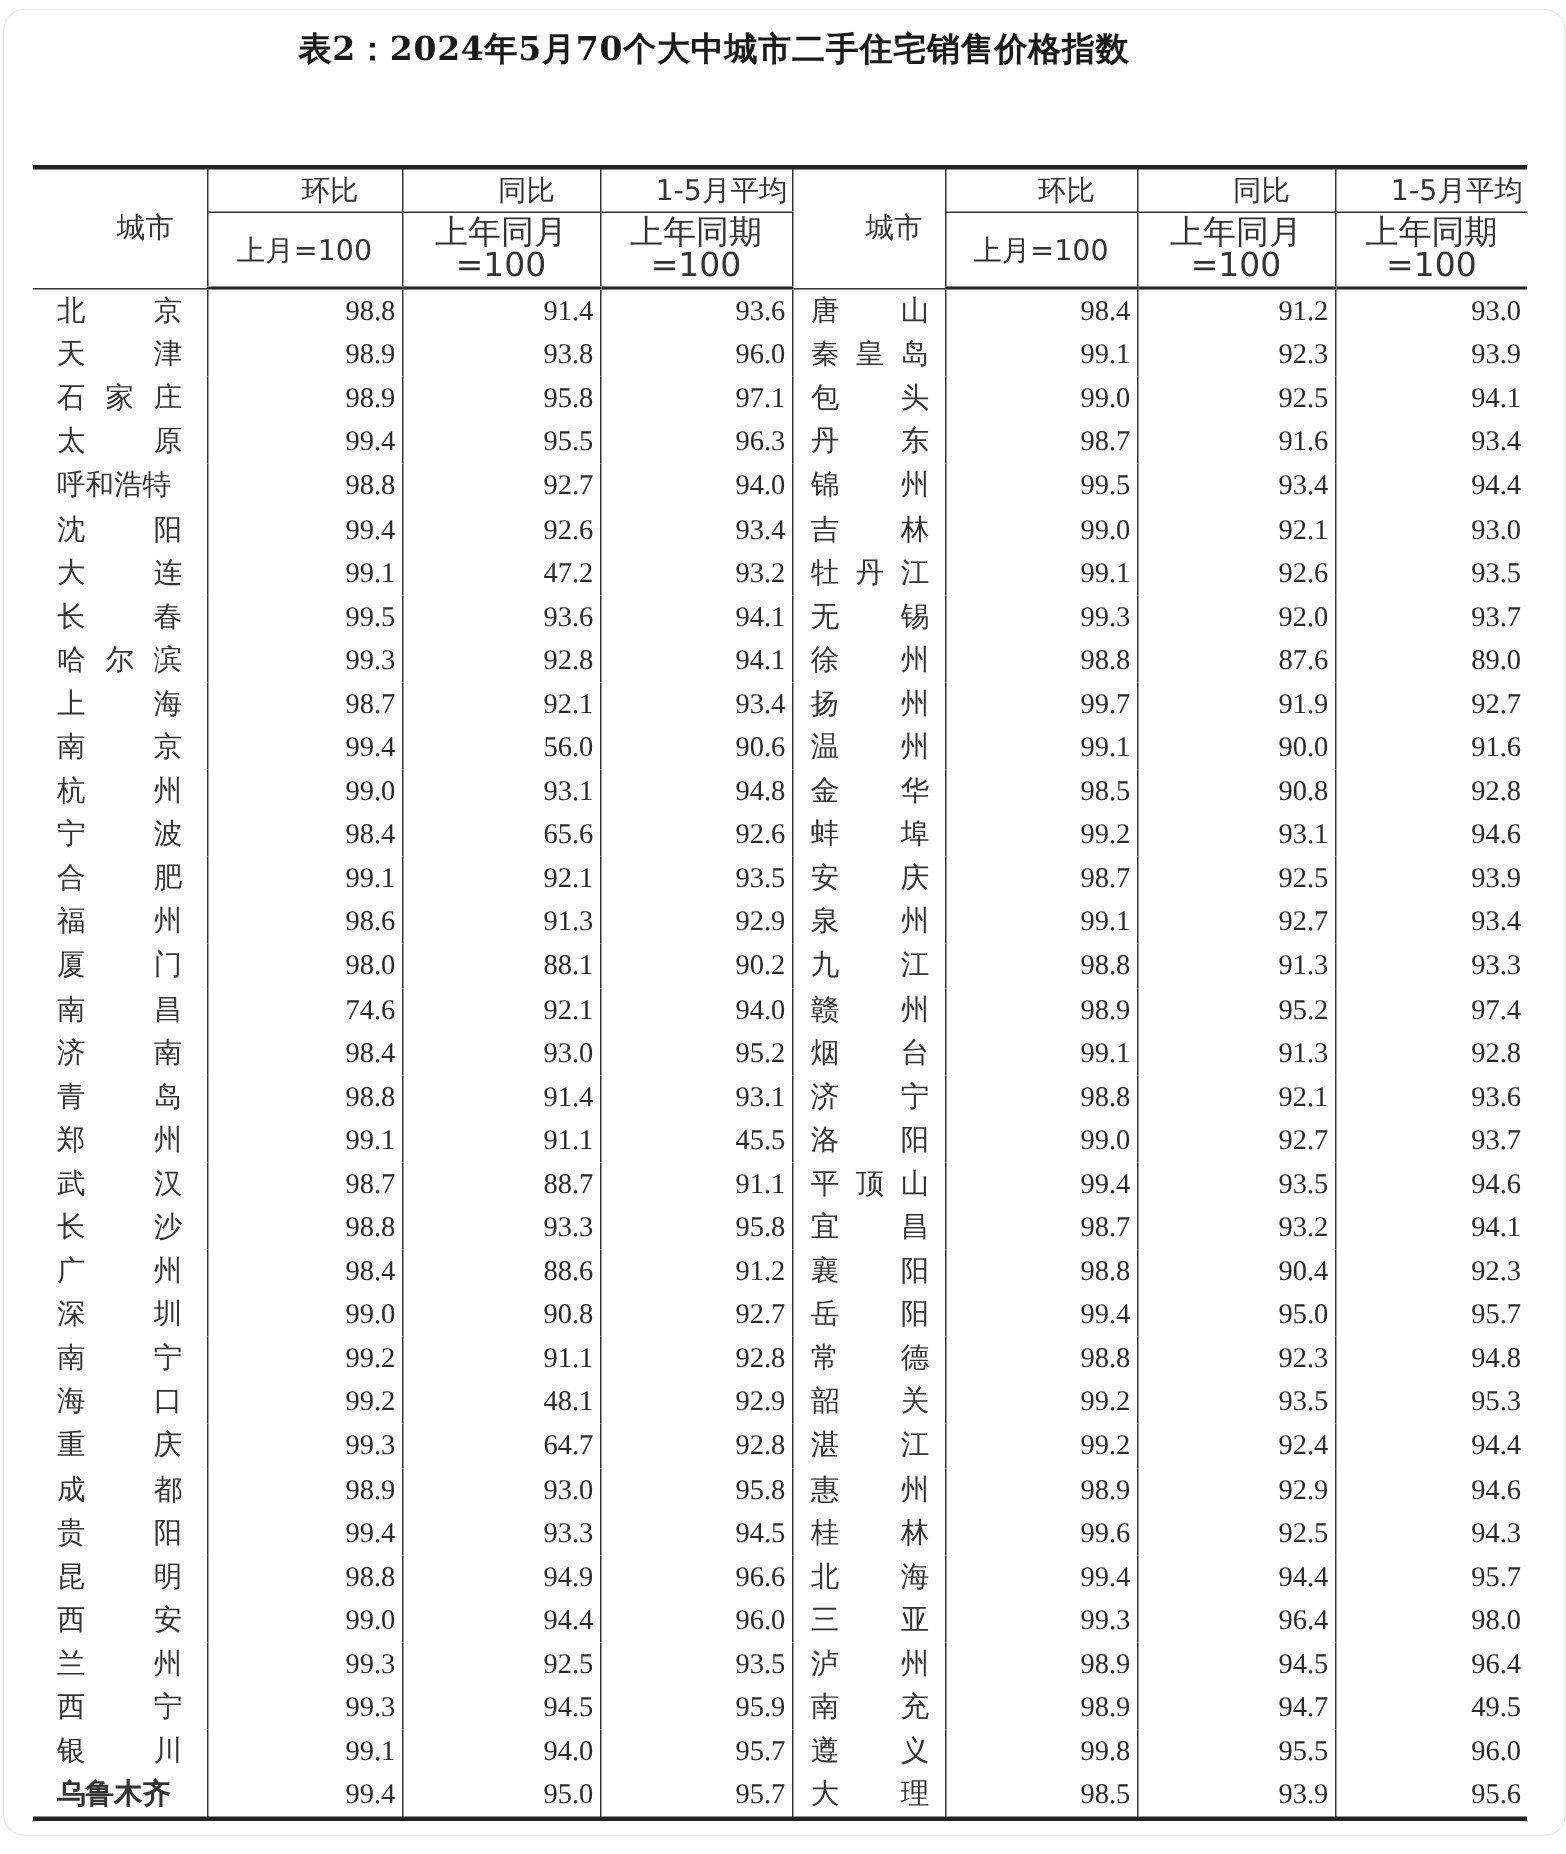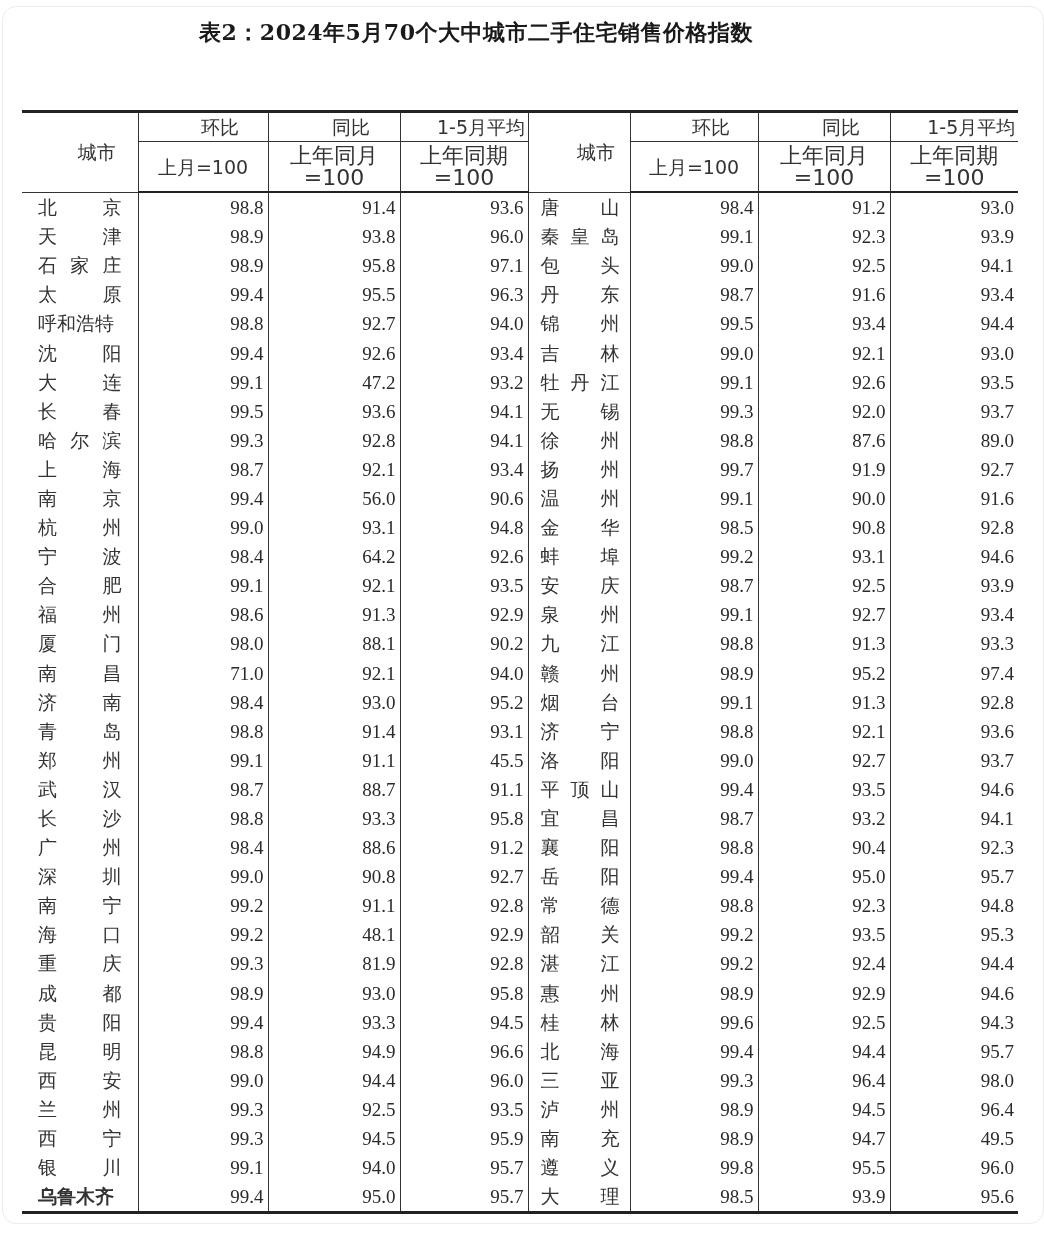--- a/index.html
+++ b/index.html
@@ -327,21 +327,21 @@
         <td class="num">92.8</td>
       </tr>
       <tr>
         <td class="city">
           <span class="cityname">
             <span>宁</span>
             <span>波</span>
           </span>
         </td>
         <td class="num">98.4</td>
-        <td class="num">64.2</td>
+        <td class="num">65.6</td>
         <td class="num">92.6</td>
         <td class="city2">
           <span class="cityname">
             <span>蚌</span>
             <span>埠</span>
           </span>
         </td>
         <td class="num">99.2</td>
         <td class="num">93.1</td>
         <td class="num">94.6</td>
@@ -406,21 +406,21 @@
         <td class="num">91.3</td>
         <td class="num">93.3</td>
       </tr>
       <tr>
         <td class="city">
           <span class="cityname">
             <span>南</span>
             <span>昌</span>
           </span>
         </td>
-        <td class="num">71.0</td>
+        <td class="num">74.6</td>
         <td class="num">92.1</td>
         <td class="num">94.0</td>
         <td class="city2">
           <span class="cityname">
             <span>赣</span>
             <span>州</span>
           </span>
         </td>
         <td class="num">98.9</td>
         <td class="num">95.2</td>
@@ -608,21 +608,21 @@
         <td class="num">95.3</td>
       </tr>
       <tr>
         <td class="city">
           <span class="cityname">
             <span>重</span>
             <span>庆</span>
           </span>
         </td>
         <td class="num">99.3</td>
-        <td class="num">81.9</td>
+        <td class="num">64.7</td>
         <td class="num">92.8</td>
         <td class="city2">
           <span class="cityname">
             <span>湛</span>
             <span>江</span>
           </span>
         </td>
         <td class="num">99.2</td>
         <td class="num">92.4</td>
         <td class="num">94.4</td>

